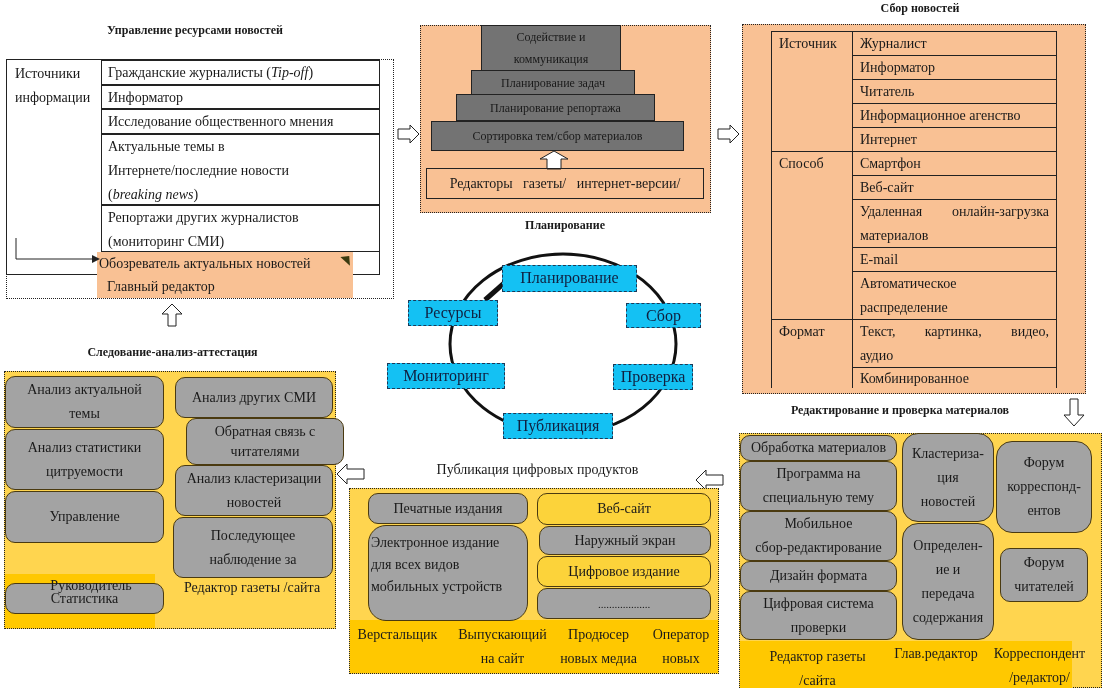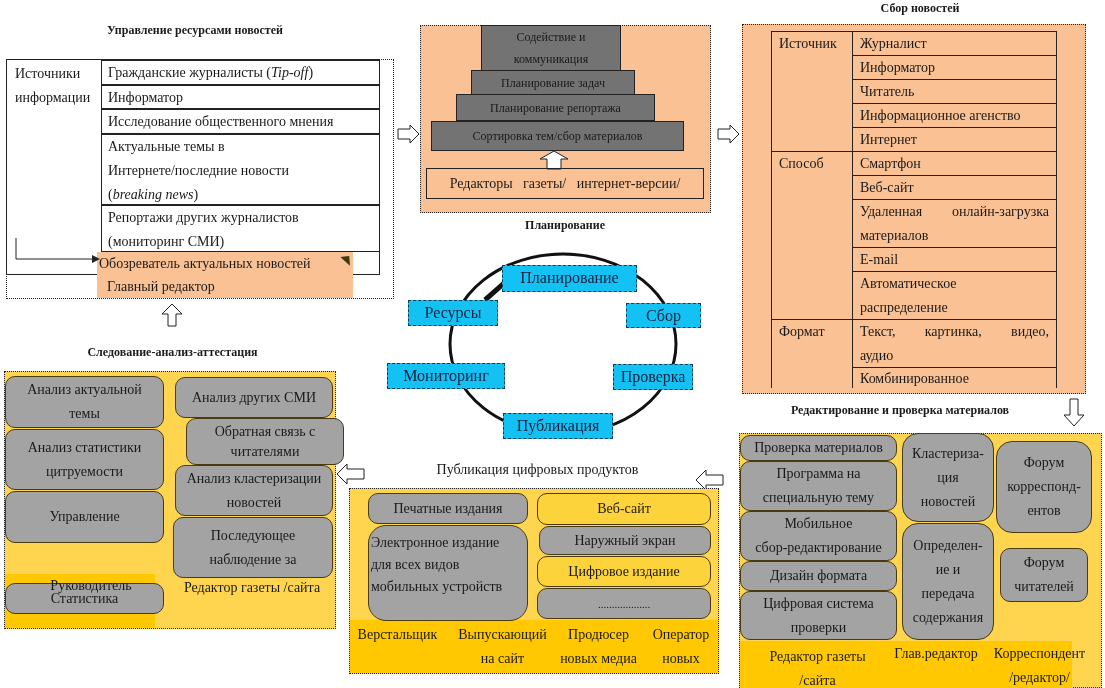--- a/index.html
+++ b/index.html
@@ -194,21 +194,21 @@
     <div>Продюсер</div>
     <div class="nobr">новых медиа</div>
   </div>
 <div class="role" style="left:643px;top:623px;width:76px;">
     <div>Оператор</div>
     <div>новых</div>
   </div>
 
 <div class="abs dotted yellow-panel" style="left:739px;top:433px;width:363px;height:255px;"></div>
 <div class="abs" style="left:740px;top:641px;width:332px;height:47px;background:#ffc800;"></div>
-<div class="pill nobr" style="left:740px;top:435px;width:157px;height:26px;">Проверка материалов</div>
+<div class="pill nobr" style="left:740px;top:435px;width:157px;height:26px;">Обработка материалов</div>
 <div class="pill" style="left:740px;top:461px;width:157px;height:50px;flex-direction:column;">
     <div>Программа на</div>
     <div>специальную тему</div>
   </div>
 <div class="pill nobr" style="left:740px;top:511px;width:157px;height:50px;flex-direction:column;">
     <div>Мобильное</div>
     <div>сбор-редактирование</div>
   </div>
 <div class="pill" style="left:740px;top:561px;width:157px;height:30px;">Дизайн формата</div>
 <div class="pill" style="left:740px;top:591px;width:157px;height:49px;flex-direction:column;">

